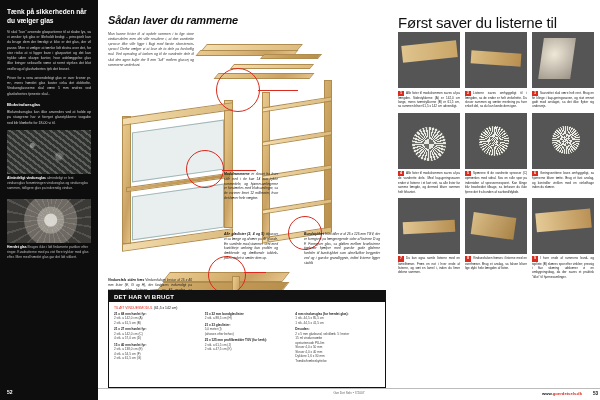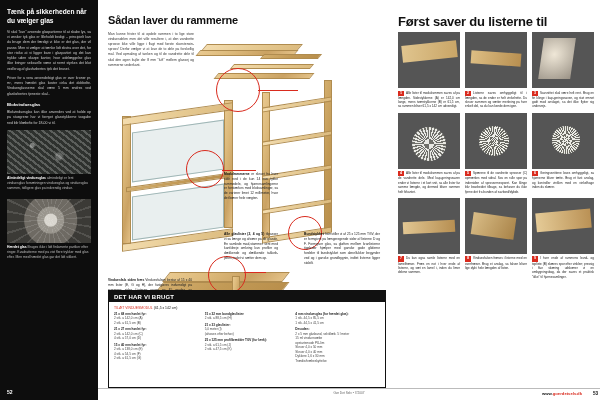--- a/index.html
+++ b/index.html
@@ -55,20 +55,21 @@
   }
   .cap b{color:#fff;}
   .folio-left{
     position:absolute;left:7px;bottom:5px;font-size:5px;color:#fff;font-weight:bold;
   }
 
   
   .mid-col{
     position:absolute;left:98px;top:0;width:292px;height:284px;
     background:#ffffff;
+    font-style:italic;
   }
   .mid-title{
     position:absolute;left:10px;top:14px;width:270px;
     font-size:11px;font-weight:bold;color:#111;letter-spacing:-.2px;
   }
   .mid-intro{
     position:absolute;left:10px;top:32px;width:86px;
     font-size:3.4px;line-height:1.5;color:#333;text-align:justify;
   }
   .mid-intro p{margin:0 0 3px 0;}
@@ -153,21 +154,21 @@
   .folio-bar .pg{
     position:absolute;right:2px;top:1.5px;font-size:4.6px;font-weight:bold;
   }
 
   
   .right-col{
     position:absolute;left:390px;top:0;width:210px;height:400px;background:#fff;
   }
   .right-title{
     position:absolute;left:8px;top:14px;width:196px;
-    font-size:13px;font-weight:bold;color:#111;letter-spacing:-.2px;
+    font-size:15px;font-weight:normal;color:#111;letter-spacing:-.2px;
   }
   .grid{
     position:absolute;left:8px;top:32px;width:196px;
     display:grid;grid-template-columns:repeat(3,1fr);
     grid-auto-rows:auto;gap:4px 5px;
   }
   .cell .img{
     width:100%;height:56px;position:relative;overflow:hidden;background:#555;
   }
   .cell .txt{

